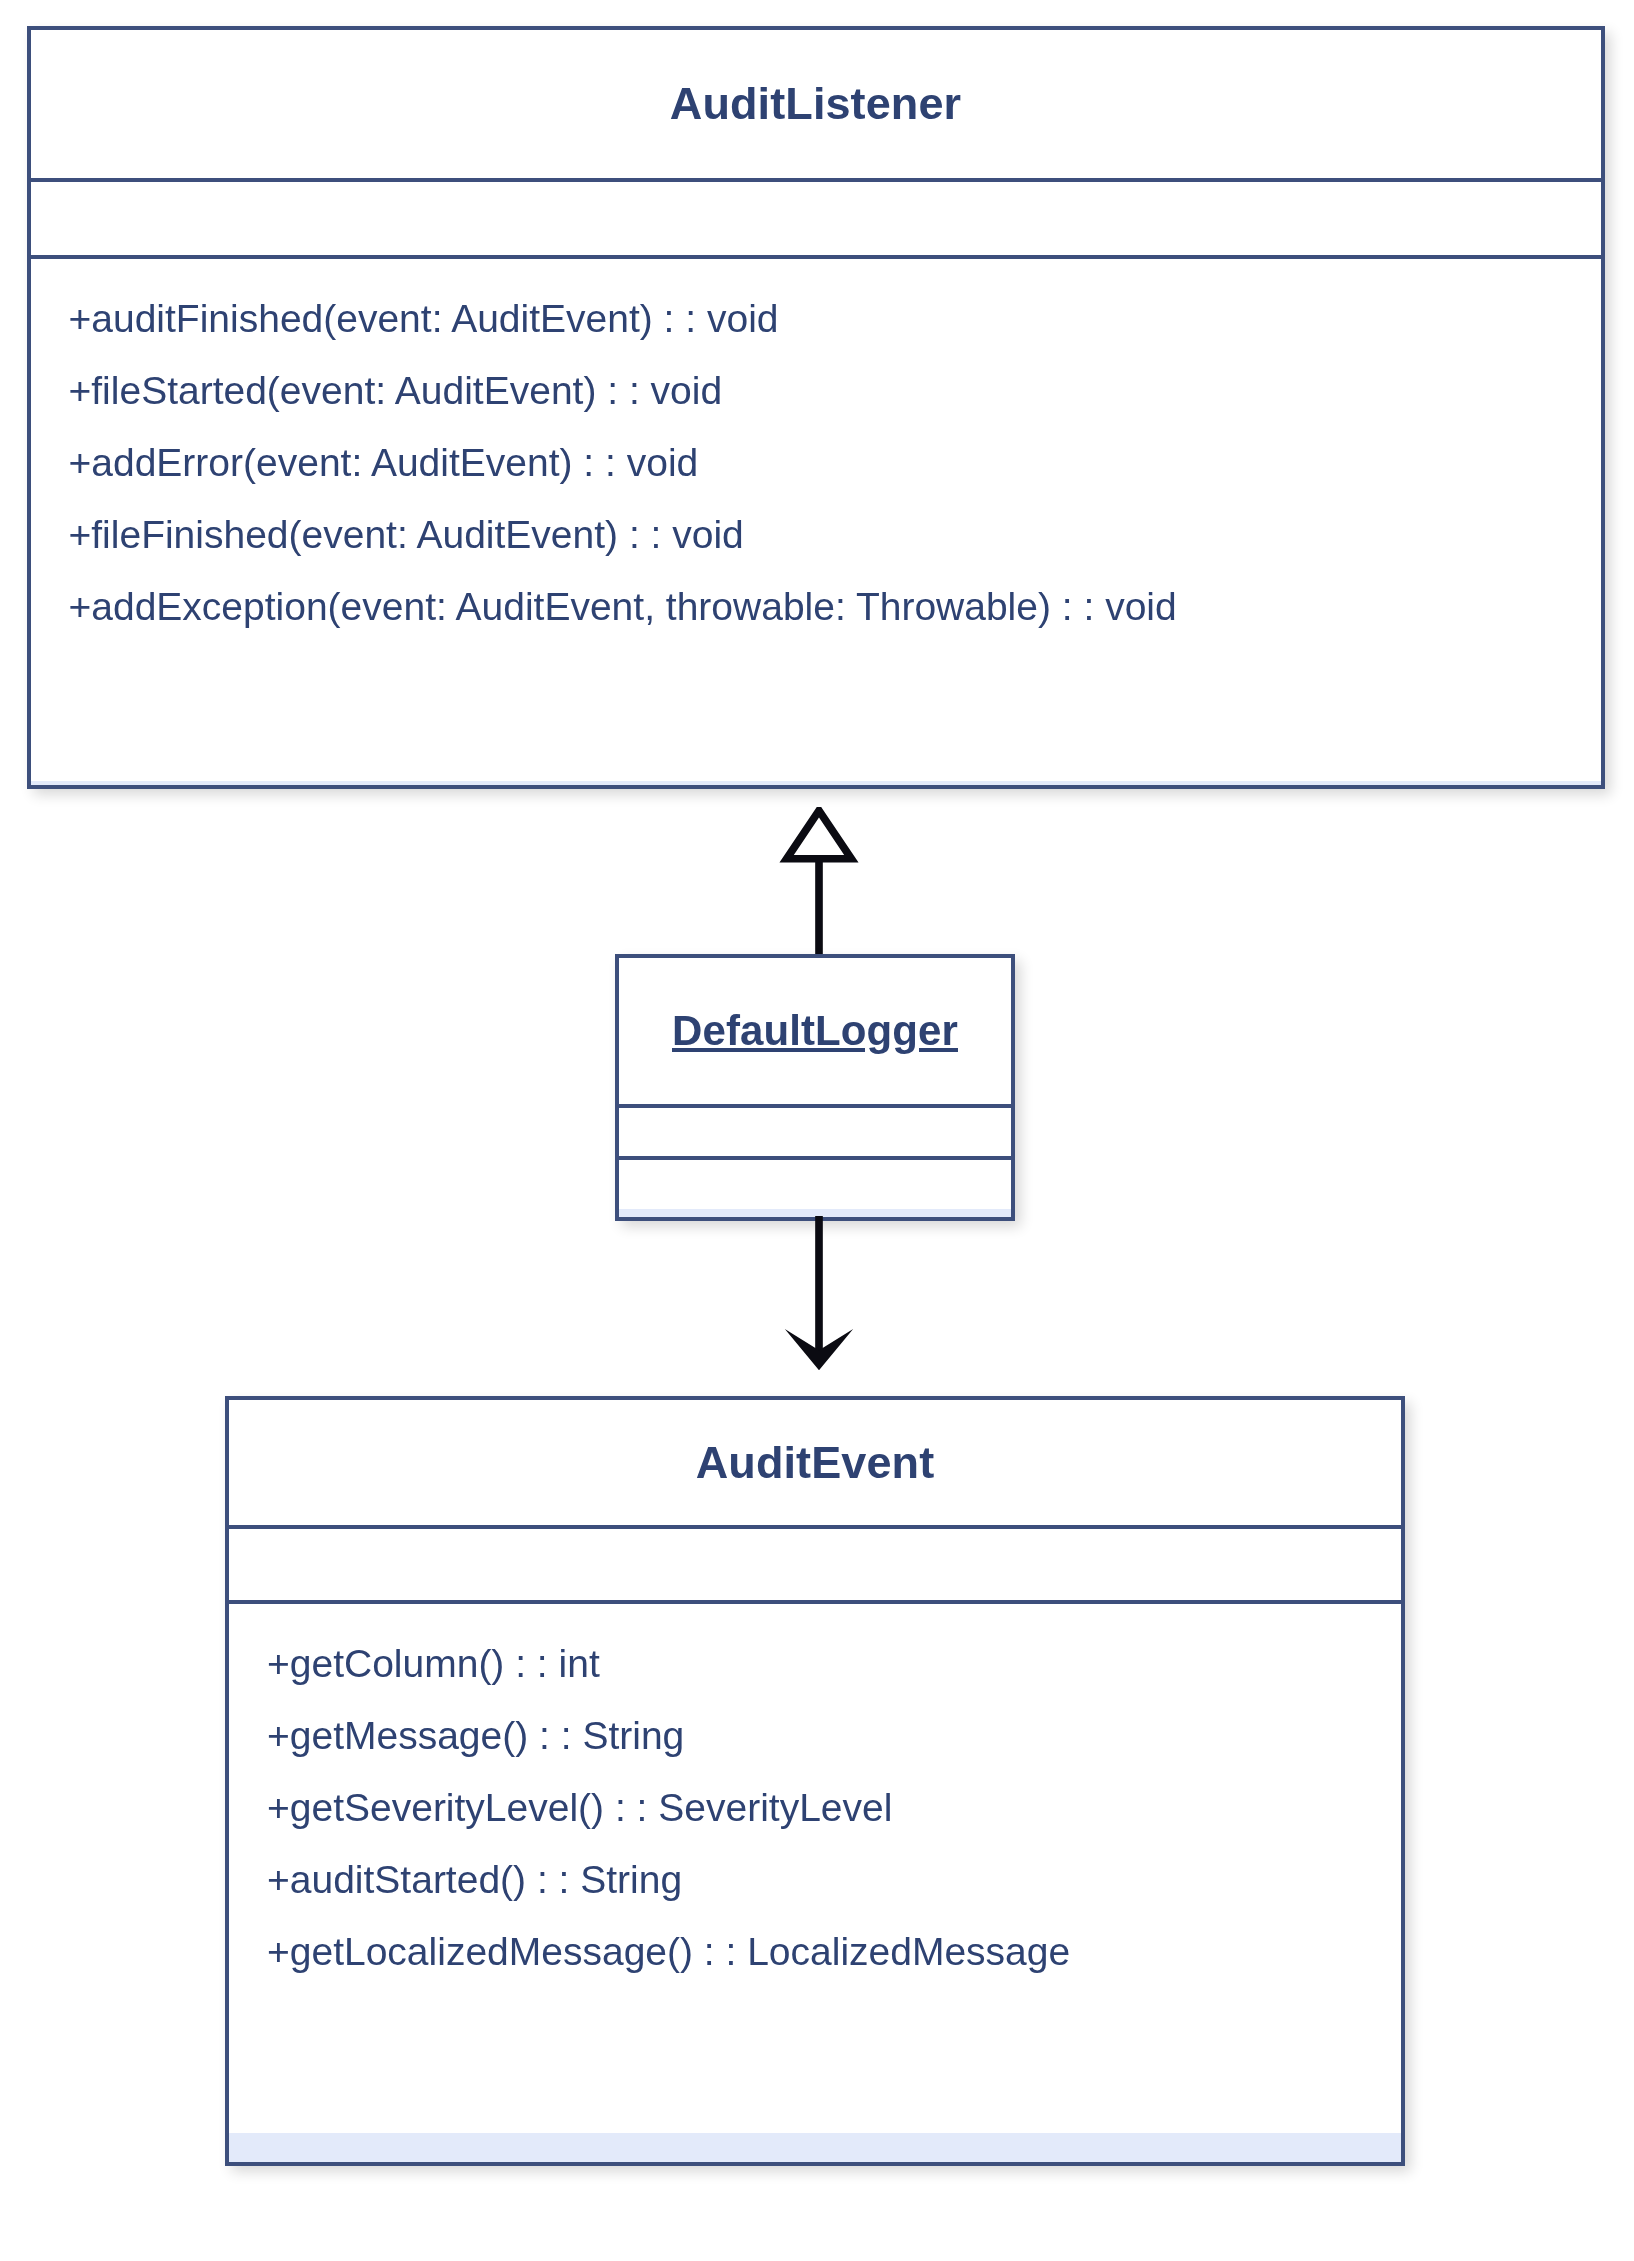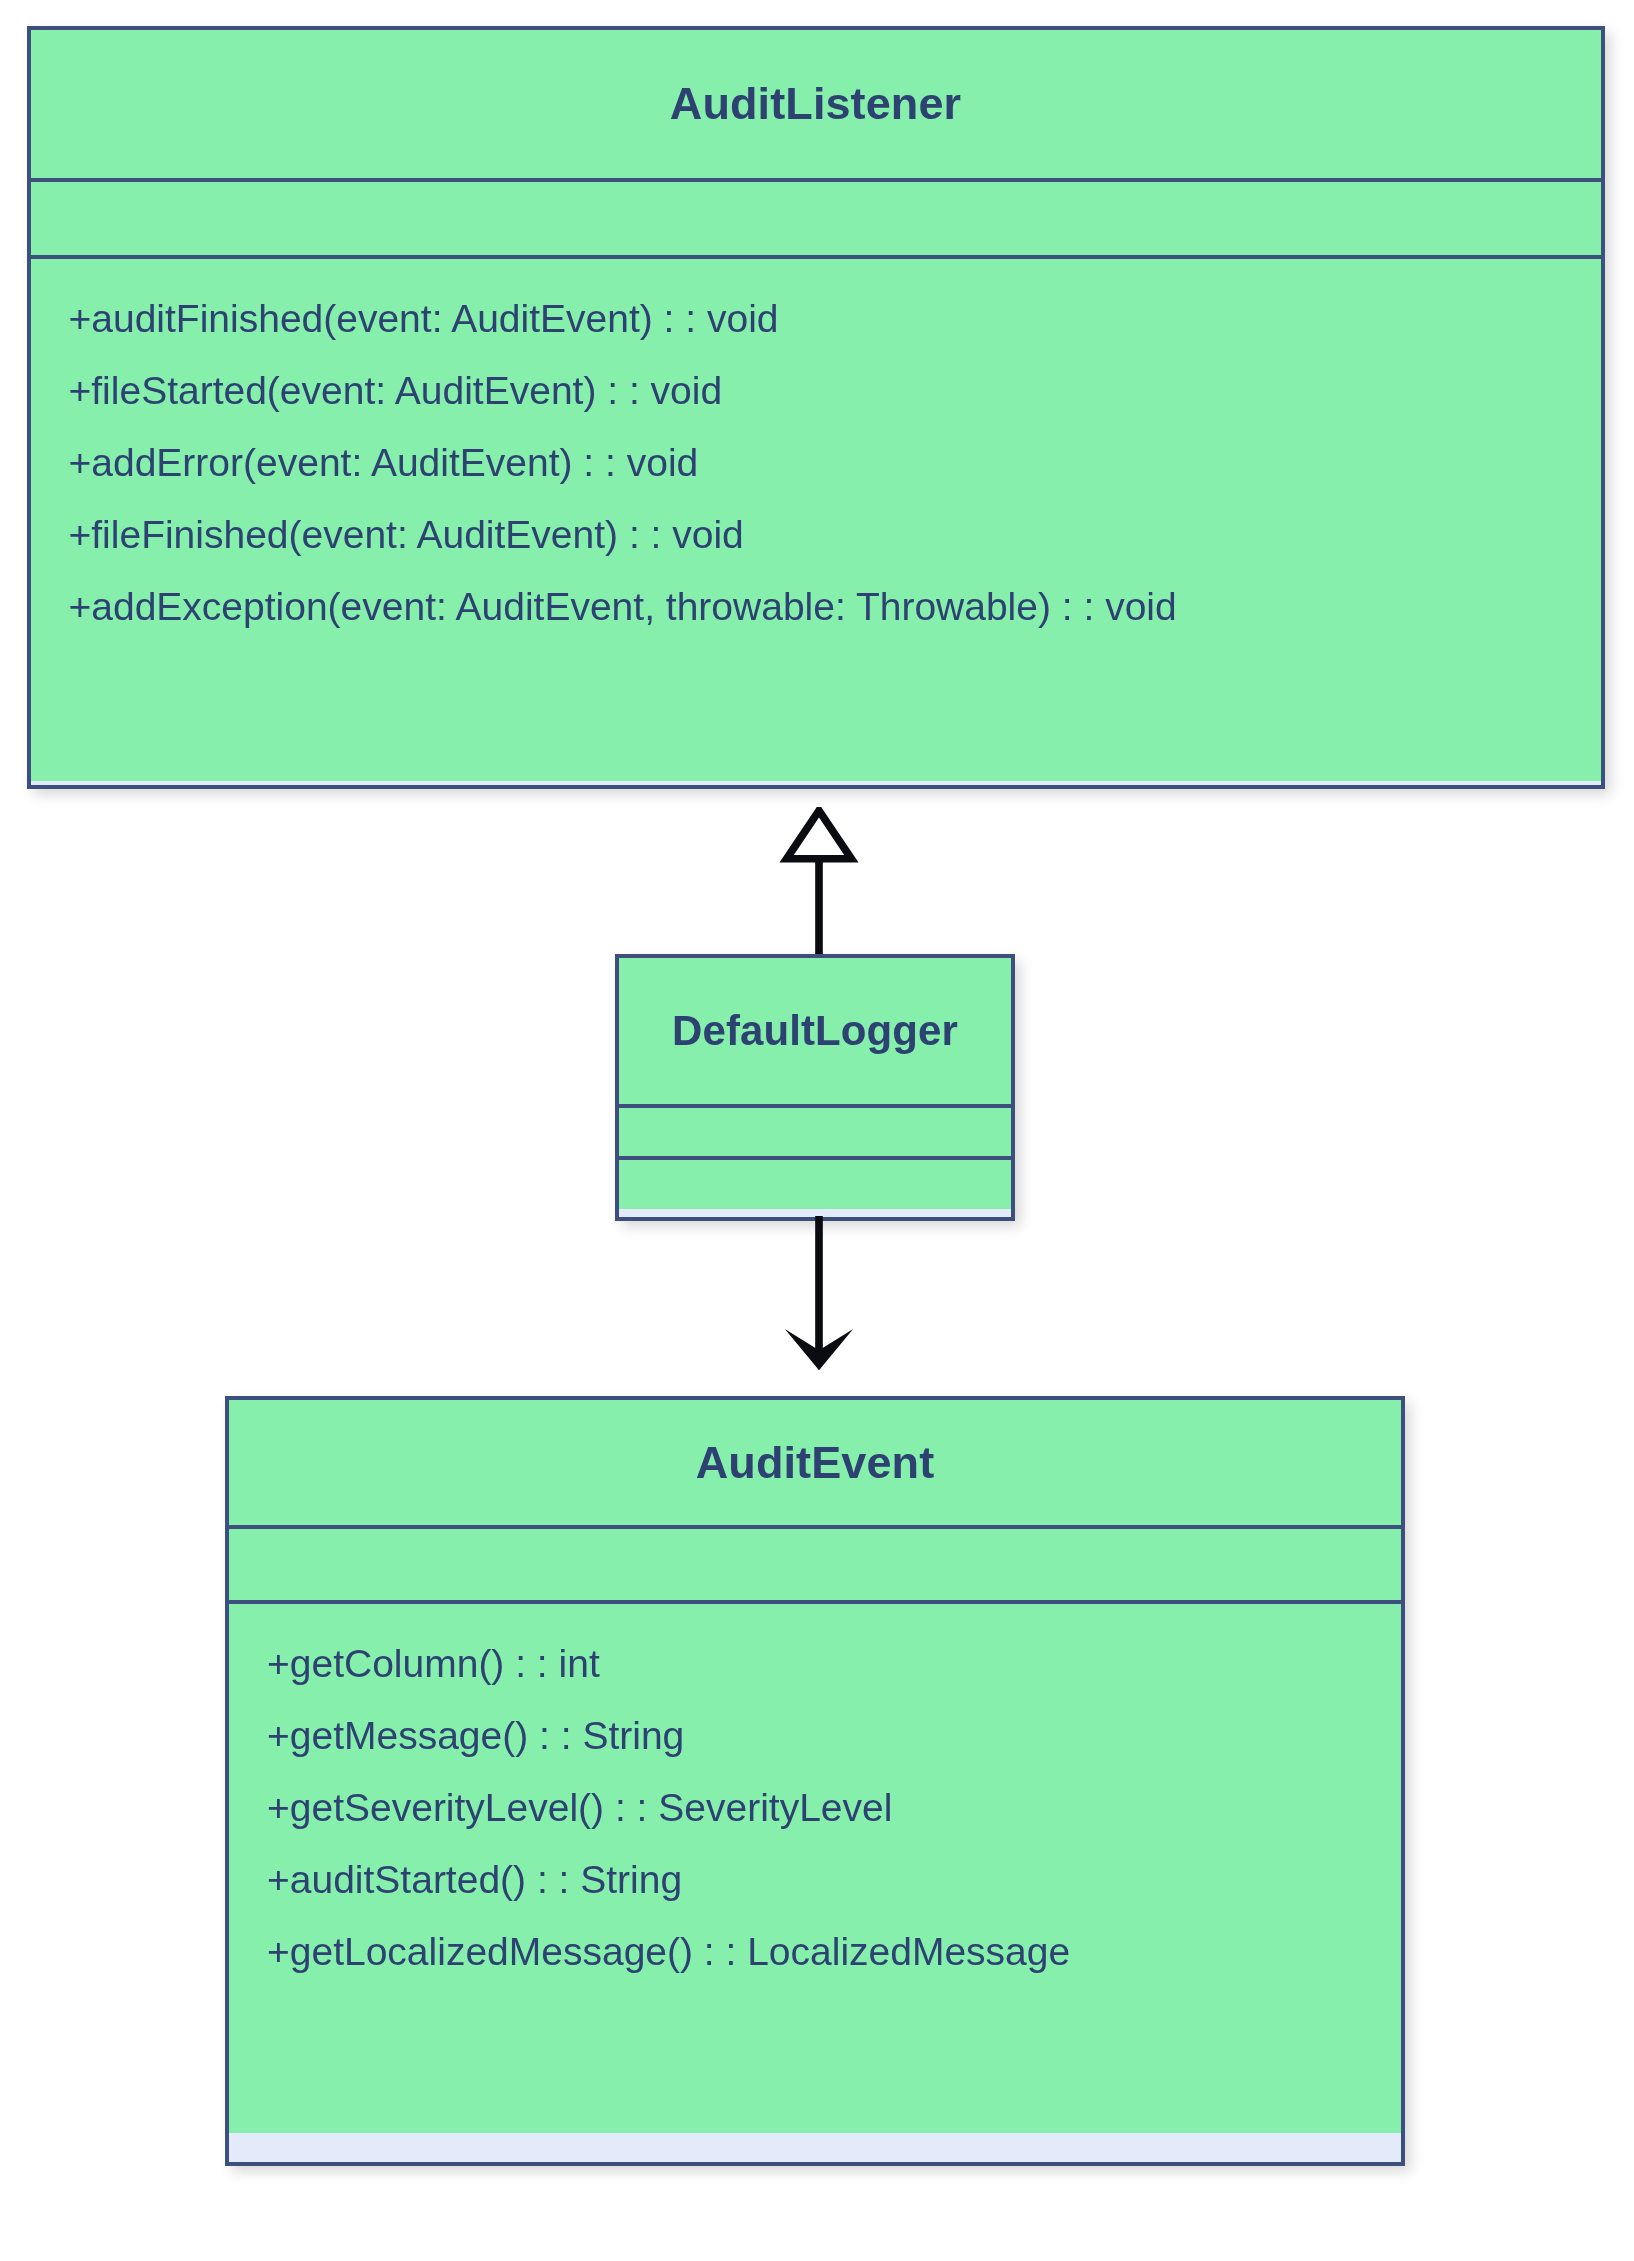--- a/index.html
+++ b/index.html
@@ -28,21 +28,21 @@
   .uml-class {
     position: absolute;
     box-sizing: border-box;
     background: #e3eafa;
     border: 4.1px solid #3d4f7c;
     box-shadow: 5.9px 5.9px 13px rgba(0,0,0,0.16);
   }
 
   .compartment {
     box-sizing: border-box;
-    background: #86efac;
+    background: #ffffff;
     position: relative;
   }
   .compartment + .compartment {
     border-top: 4.1px solid #3d4f7c;
   }
 
   .class-title {
     display: flex;
     align-items: center;
     justify-content: center;
@@ -72,21 +72,21 @@
   #box-auditlistener .class-title { font-size: 45px; }
   #box-auditlistener .member-line { font-size: 39px; line-height: 72px; }
 
   #box-defaultlogger {
     left: 615px; top: 954px;
     width: 400px; height: 267px;
   }
   #box-defaultlogger .c-title   { height: 146px; }
   #box-defaultlogger .c-attrs   { height: 52px; }
   #box-defaultlogger .c-methods { height: 53px; }
-  #box-defaultlogger .class-title { font-size: 42px; }
+  #box-defaultlogger .class-title { font-size: 42px; text-decoration: underline; }
 
   #box-auditevent {
     left: 225px; top: 1396px;
     width: 1180px; height: 770px;
   }
   #box-auditevent .c-title   { height: 125px; }
   #box-auditevent .c-attrs   { height: 75px; }
   #box-auditevent .c-methods { height: 533px; }
   #box-auditevent .class-title { font-size: 45px; }
   #box-auditevent .member-line { font-size: 39px; line-height: 72px; }

